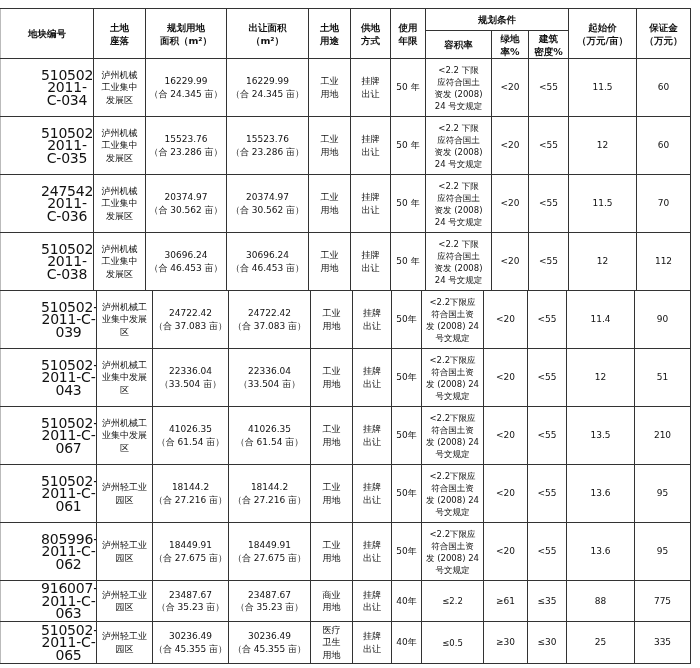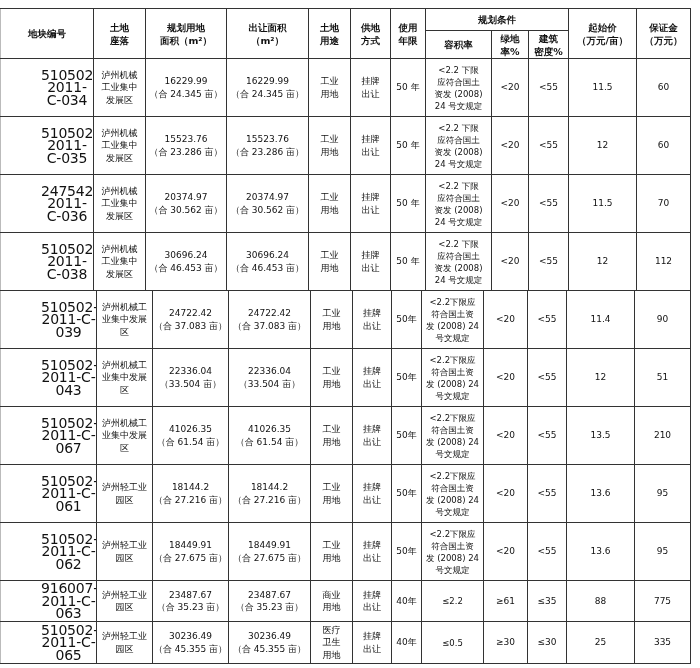--- a/index.html
+++ b/index.html
@@ -256,21 +256,21 @@
 符合国土资
 发 (2008) 24
 号文规定</td>
     <td>&lt;20</td>
     <td>&lt;55</td>
     <td>13.6</td>
     <td>95</td>
   </tr>
 
   <tr class="data-tall">
-    <td class="id-cell">510502-2011-C-062</td>
+    <td class="id-cell">805996-2011-C-062</td>
     <td class="loc" style="white-space:pre-line">泸州轻工业
 园区</td>
     <td><span>18449.91</span><br><span>（合 27.675 亩）</span></td>
     <td><span>18449.91</span><br><span>（合 27.675 亩）</span></td>
     <td style="white-space:pre-line">工业
 用地</td>
     <td style="white-space:pre-line">挂牌
 出让</td>
     <td>50年</td>
     <td class="small" style="white-space:pre-line">&lt;2.2下限应

